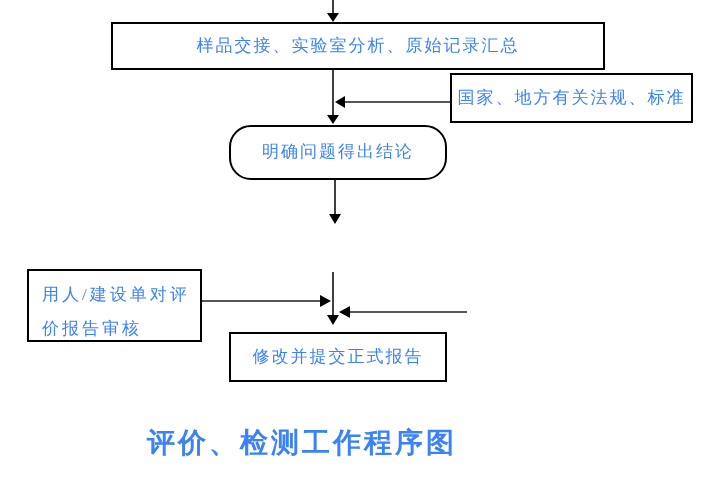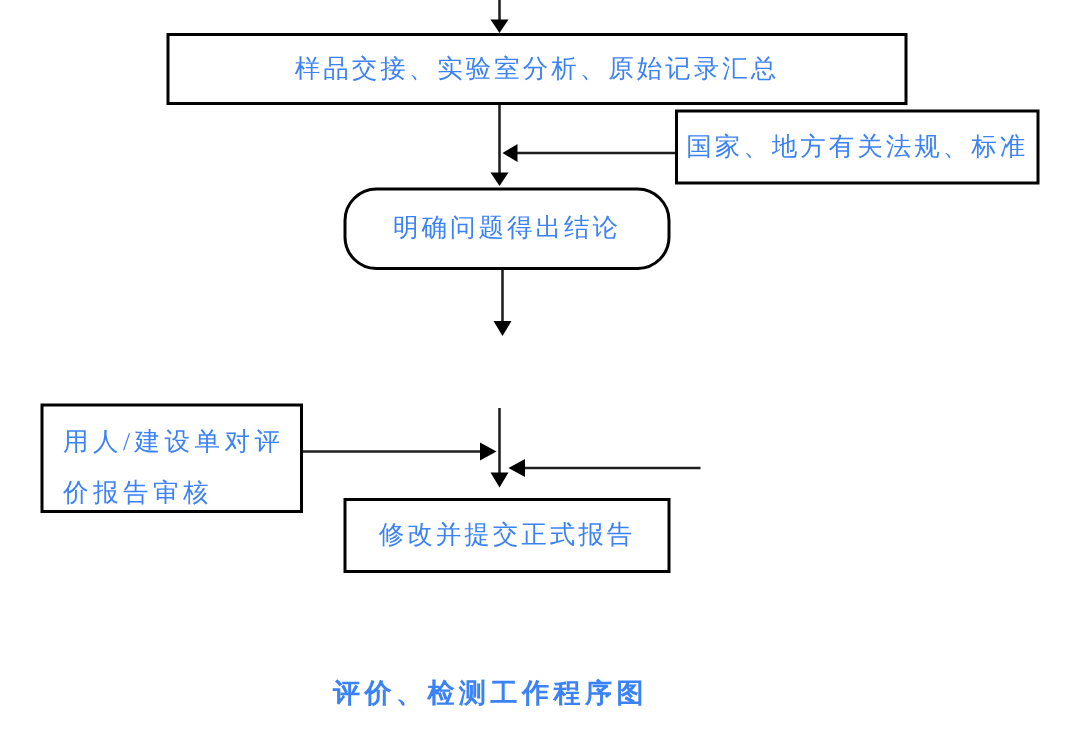--- a/index.html
+++ b/index.html
@@ -40,23 +40,23 @@
     left: 27px; top: 269px; width: 175px; height: 73px;
     justify-content: flex-start; align-items: flex-start;
     text-align: left; padding: 7px 6px 0 13px;
     line-height: 34px; letter-spacing: 3px;
   }
   .node-employer .label { white-space: pre-line; }
   .node-expert      { left: 467px; top: 276px; width: 126px; height: 52px; }
   .node-final       { left: 229px; top: 332px; width: 218px; height: 50px; }
   .diagram-title {
     position: absolute;
-    left: 147px; top: 450px; width: 360px;
-    text-align: center;
-    font-size: 18px;
+    left: 147px; top: 424px; width: 360px;
+    text-align: left;
+    font-size: 28px;
     font-weight: bold;
     letter-spacing: 3px;
     white-space: nowrap;
   }
 </style>
 </head>
 <body>
 
 <div class="page">
 

